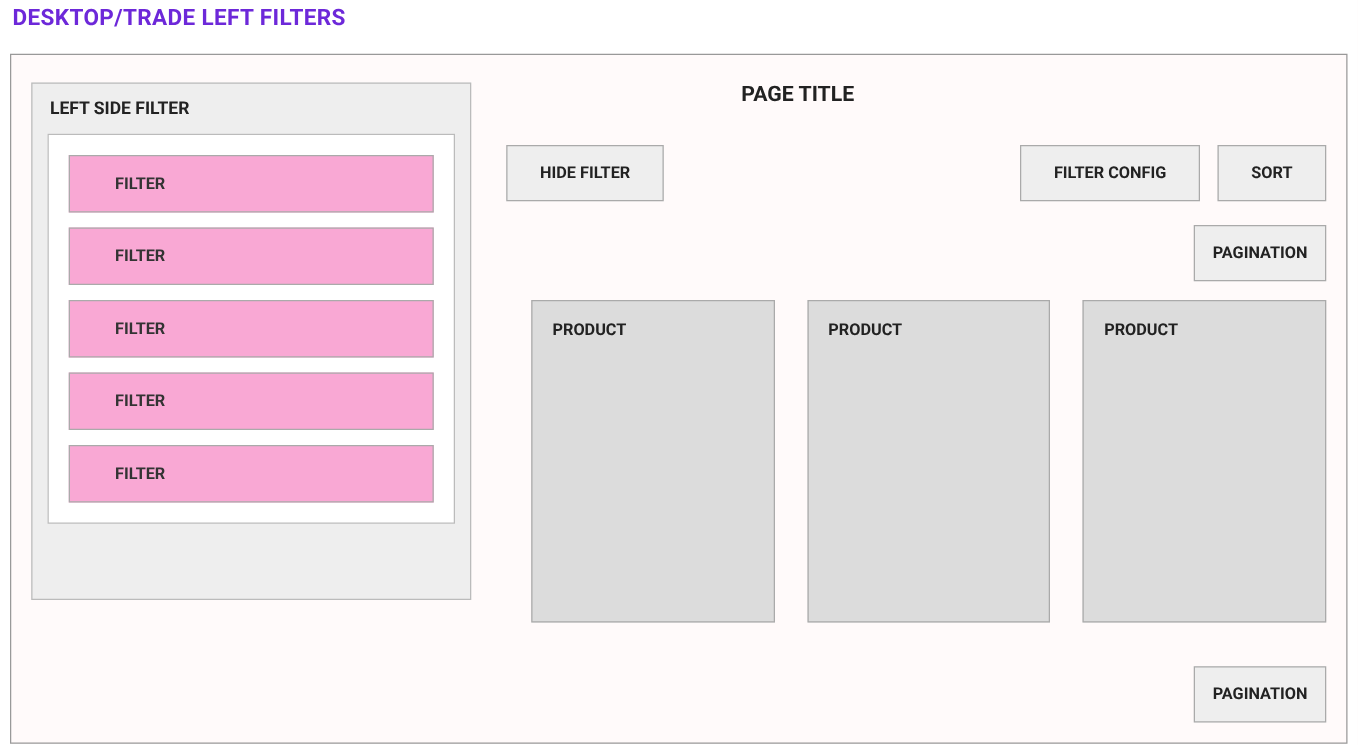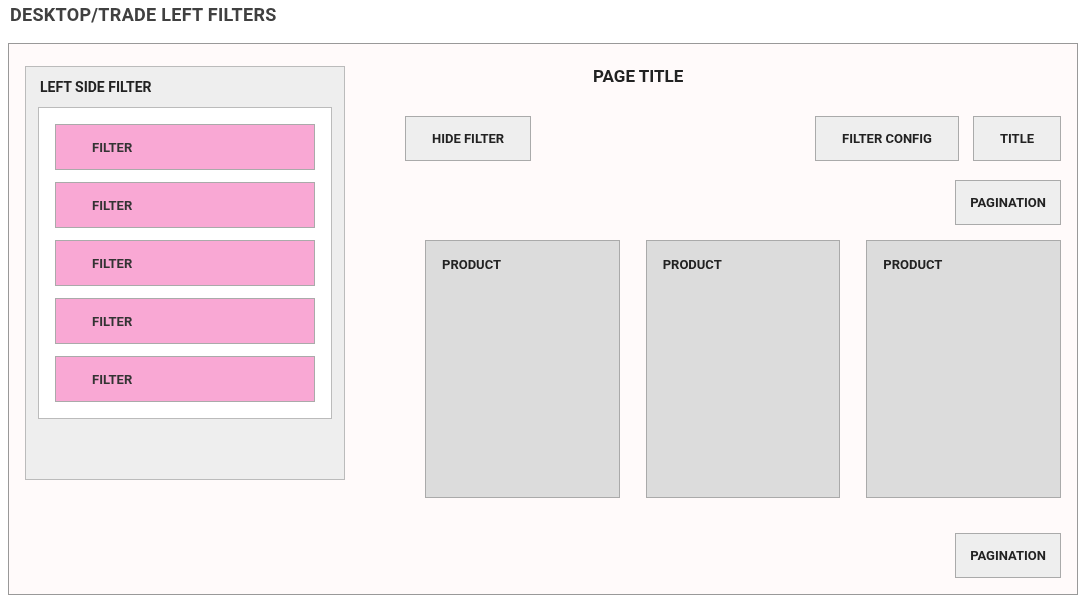--- a/index.html
+++ b/index.html
@@ -11,37 +11,37 @@
       font-family: -apple-system, BlinkMacSystemFont, "Segoe UI", Roboto, "Helvetica Neue", Arial, sans-serif;
       background: #fff;
       width: 1086px;
       height: 596px;
       padding: 4px 8px;
     }
     .layout-title {
       font-size: 18px;
       font-weight: 700;
       letter-spacing: 0.3px;
-      color: #404040;
+      color: #6d28d9;
       margin-bottom: 18px;
       margin-left: 2px;
     }
     .frame {
       border: 1px solid #999;
       background: #fffafa;
       width: 100%;
       height: 552px;
       position: relative;
       padding: 16px;
     }
     .sidebar {
       position: absolute;
       left: 16px;
       top: 22px;
-      width: 320px;
+      width: 352px;
       border: 1px solid #bbb;
       background: #eee;
       padding: 12px 12px 60px 12px;
     }
     .sidebar-title {
       font-size: 14px;
       font-weight: 700;
       color: #222;
       margin-bottom: 12px;
       margin-left: 2px;
@@ -159,21 +159,21 @@
   </div>
 
   <div class="page-title">PAGE TITLE</div>
 
   <div class="toolbar">
     <div class="toolbar-left">
       <div class="tool-btn">HIDE FILTER</div>
     </div>
     <div class="toolbar-right">
       <div class="tool-btn">FILTER CONFIG</div>
-      <div class="tool-btn">TITLE</div>
+      <div class="tool-btn">SORT</div>
     </div>
   </div>
 
   <div class="pagination-top">PAGINATION</div>
 
   <div class="products">
     <div class="product-card">PRODUCT</div>
     <div class="product-card">PRODUCT</div>
     <div class="product-card">PRODUCT</div>
   </div>

